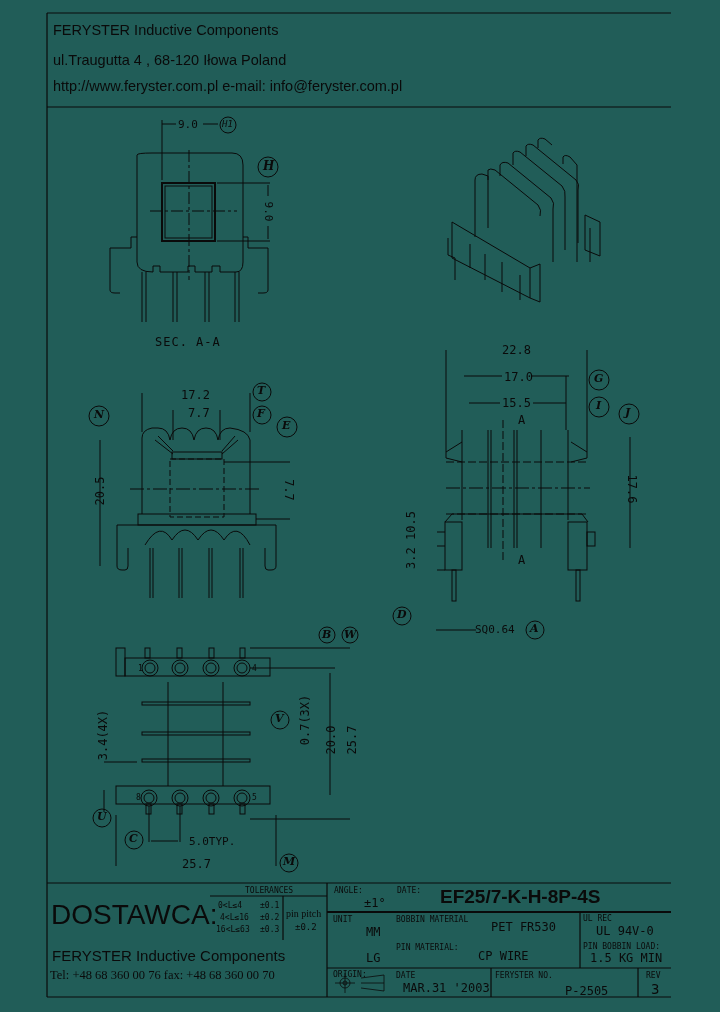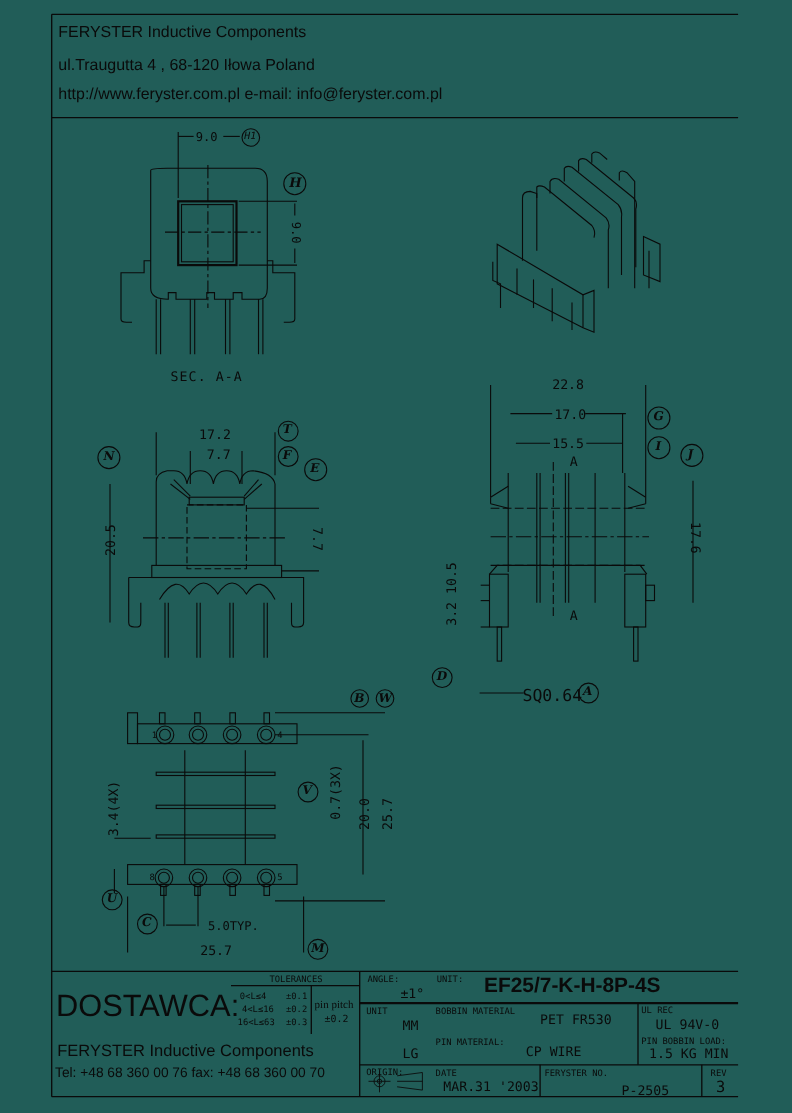--- a/index.html
+++ b/index.html
@@ -171,21 +171,21 @@
     <circle cx="402" cy="616" r="9"></circle>
     <circle cx="535" cy="630" r="9"></circle>
     <line x1="436" y1="630" x2="476" y2="630"></line>
   </g>
 </svg>
 <div class="abs cad" style="left:502px;top:343px;font-size:12px;">22.8</div>
 <div class="abs cad" style="left:504px;top:370px;font-size:12px;">17.0</div>
 <div class="abs cad" style="left:502px;top:396px;font-size:12px;">15.5</div>
 <div class="abs cad" style="left:618px;top:482px;transform:rotate(90deg);font-size:12px;">17.6</div>
 <div class="abs cad" style="left:382px;top:533px;transform:rotate(-90deg);font-size:12px;">3.2 10.5</div>
-<div class="abs cad" style="left:475px;top:623px;font-size:15px;">SQ0.64</div>
+<div class="abs cad" style="left:475px;top:623px;font-size:11px;">SQ0.64</div>
 <div class="abs cad" style="left:518px;top:413px;font-size:12px;">A</div>
 <div class="abs cad" style="left:518px;top:553px;font-size:12px;">A</div>
 <div class="abs cad" style="left:594px;top:372px;font-style:italic;font-weight:bold;font-family:'DejaVu Serif',serif;">G</div>
 <div class="abs cad" style="left:596px;top:399px;font-style:italic;font-weight:bold;font-family:'DejaVu Serif',serif;">I</div>
 <div class="abs cad" style="left:625px;top:406px;font-style:italic;font-weight:bold;font-family:'DejaVu Serif',serif;">J</div>
 <div class="abs cad" style="left:397px;top:608px;font-style:italic;font-weight:bold;font-family:'DejaVu Serif',serif;">D</div>
 <div class="abs cad" style="left:530px;top:622px;font-style:italic;font-weight:bold;font-family:'DejaVu Serif',serif;">A</div>
 
 <svg width="720" height="1012">
   <g stroke="#0a0a0a" stroke-width="1" fill="none">
@@ -273,35 +273,35 @@
       <circle cx="345" cy="983" r="2"></circle>
     <line x1="335" y1="983" x2="355" y2="983"></line>
       <line x1="345" y1="973" x2="345" y2="993"></line>
     <path d="M361,978 L384,975 L384,991 L361,988"></path>
     <line x1="361" y1="983" x2="384" y2="983"></line>
   </g>
 </svg>
 
 <div class="abs" style="left:51px;top:899px;font-size:28px;">DOSTAWCA:</div>
 <div class="abs" style="left:52px;top:947px;font-size:15px;">FERYSTER Inductive Components</div>
-<div class="abs" style="left:50px;top:968px;font-size:12.5px;">Tel: +48 68 360 00 76  fax: +48 68 360 00 70</div>
+<div class="abs" style="left:50px;top:968px;font-size:12.5px;font-family:Liberation Serif, serif;">Tel: +48 68 360 00 76  fax: +48 68 360 00 70</div>
 
 <div class="abs tb-label" style="left:245px;top:886px;">TOLERANCES</div>
 <div class="abs tb-label" style="left:218px;top:901px;text-align:center;">0&lt;L≤4</div>
 <div class="abs tb-label" style="left:260px;top:901px;">±0.1</div>
 <div class="abs tb-label" style="left:220px;top:913px;">4&lt;L≤16</div>
 <div class="abs tb-label" style="left:260px;top:913px;">±0.2</div>
 <div class="abs tb-label" style="left:216px;top:925px;">16&lt;L≤63</div>
 <div class="abs tb-label" style="left:260px;top:925px;text-align:center;">±0.3</div>
 <div class="abs tb-label" style="left:286px;top:908px;font-size:10px;font-family:Liberation Serif, serif;">pin pitch</div>
 <div class="abs tb-label" style="left:295px;top:922px;font-size:9px;">±0.2</div>
 
 <div class="abs tb-label" style="left:334px;top:886px;">ANGLE:</div>
 <div class="abs tb-val" style="left:364px;top:896px;">±1°</div>
-<div class="abs tb-label" style="left:397px;top:886px;">UNIT:</div>
+<div class="abs tb-label" style="left:397px;top:886px;">DATE:</div>
 <div class="abs" style="left:440px;top:886px;font-size:19px;font-weight:bold;">EF25/7-K-H-8P-4S</div>
 
 <div class="abs tb-label" style="left:333px;top:915px;">UNIT</div>
 <div class="abs tb-val" style="left:366px;top:925px;">MM</div>
 <div class="abs tb-label" style="left:333px;top:970px;text-align:right;">ORIGIN:</div>
 <div class="abs tb-val" style="left:366px;top:951px;">LG</div>
 
 <div class="abs tb-label" style="left:396px;top:915px;">BOBBIN MATERIAL</div>
 <div class="abs tb-val" style="left:491px;top:920px;">PET FR530</div>
 <div class="abs tb-label" style="left:396px;top:943px;">PIN MATERIAL:</div>

